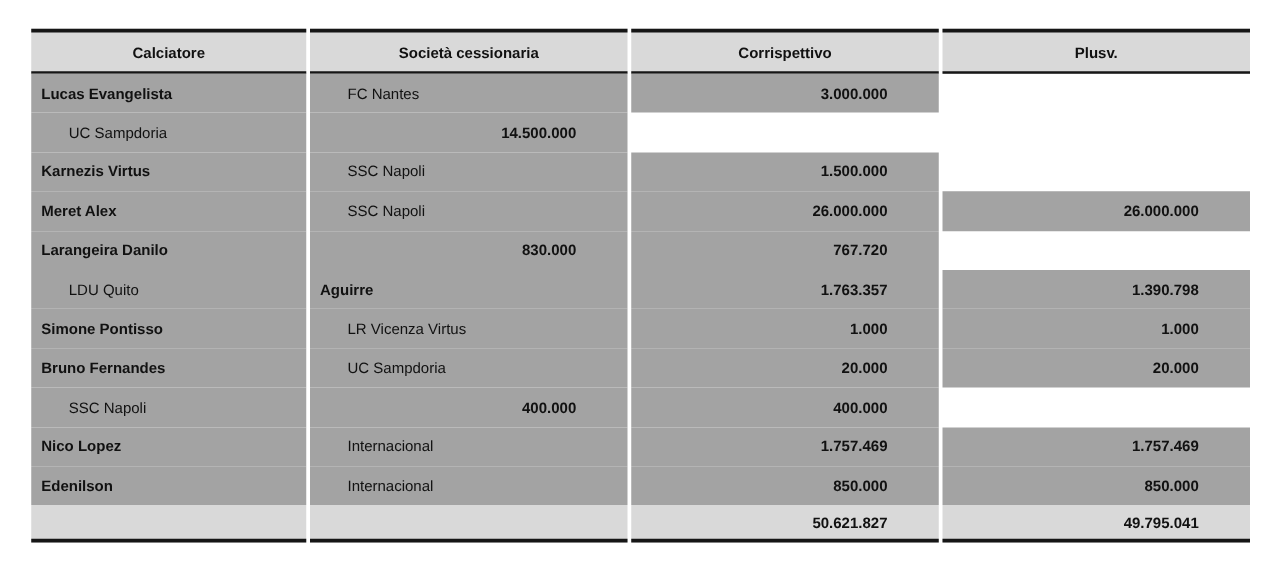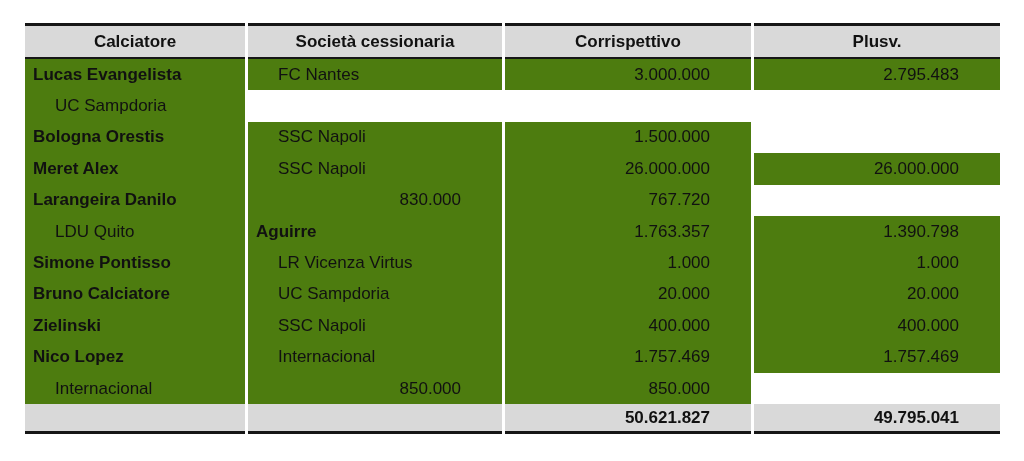--- a/index.html
+++ b/index.html
@@ -26,50 +26,50 @@
   }
   .row {
     display: grid;
     grid-template-columns: 220px 254px 246px 246px;
     column-gap: 3px;
   }
   .cell {
     box-sizing: border-box;
     display: flex;
     align-items: center;
-    font-size: 17px;
+    font-size: 12px;
     white-space: nowrap;
     overflow: hidden;
   }
   
   .row.header .cell {
     height: 36px;
     background: #d9d9d9;
     border-top: 3px solid #161616;
     border-bottom: 2px solid #161616;
     justify-content: center;
     font-weight: bold;
   }
   
   .row.body .cell {
     height: 31.4px;
-    background: #4d7c0f;
+    background: #a3a3a3;
   }
   .cell.player {
     padding-left: 8px;
     font-weight: bold;
   }
   .cell.club {
     padding-left: 30px;
     font-weight: normal;
   }
   .cell.num {
     justify-content: flex-end;
     padding-right: 41px;
-    font-weight: normal;
+    font-weight: bold;
   }
   
   .row.total .cell {
     height: 30px;
     background: #d9d9d9;
     border-bottom: 3px solid #161616;
   }
   .row.total .cell.num {
     font-weight: bold;
   }
@@ -85,29 +85,29 @@
       <div class="cell">Società cessionaria</div>
       <div class="cell">Corrispettivo</div>
       <div class="cell">Plusv.</div>
     </div>
 
     <div id="body-rows">
   <div class="row body">
     <div class="cell player">Lucas Evangelista</div>
     <div class="cell club">FC Nantes</div>
     <div class="cell num">3.000.000</div>
-    <div class="cell num">2.795.483</div>
   </div>
 
   <div class="row body">
     <div class="cell club">UC Sampdoria</div>
+    <div class="cell num">14.500.000</div>
   </div>
 
   <div class="row body">
-    <div class="cell player">Bologna Orestis</div>
+    <div class="cell player">Karnezis Virtus</div>
     <div class="cell club">SSC Napoli</div>
     <div class="cell num">1.500.000</div>
   </div>
 
   <div class="row body">
     <div class="cell player">Meret Alex</div>
     <div class="cell club">SSC Napoli</div>
     <div class="cell num">26.000.000</div>
     <div class="cell num">26.000.000</div>
   </div>
@@ -126,41 +126,41 @@
   </div>
 
   <div class="row body">
     <div class="cell player">Simone Pontisso</div>
     <div class="cell club">LR Vicenza Virtus</div>
     <div class="cell num">1.000</div>
     <div class="cell num">1.000</div>
   </div>
 
   <div class="row body">
-    <div class="cell player">Bruno Calciatore</div>
+    <div class="cell player">Bruno Fernandes</div>
     <div class="cell club">UC Sampdoria</div>
     <div class="cell num">20.000</div>
     <div class="cell num">20.000</div>
   </div>
 
   <div class="row body">
-    <div class="cell player">Zielinski</div>
     <div class="cell club">SSC Napoli</div>
     <div class="cell num">400.000</div>
     <div class="cell num">400.000</div>
   </div>
 
   <div class="row body">
     <div class="cell player">Nico Lopez</div>
     <div class="cell club">Internacional</div>
     <div class="cell num">1.757.469</div>
     <div class="cell num">1.757.469</div>
   </div>
 
   <div class="row body">
+    <div class="cell player">Edenilson</div>
     <div class="cell club">Internacional</div>
     <div class="cell num">850.000</div>
     <div class="cell num">850.000</div>
   </div>
 </div>
 
     <div class="row total">
       <div class="cell"></div>
       <div class="cell"></div>
       <div class="cell num">50.621.827</div>

